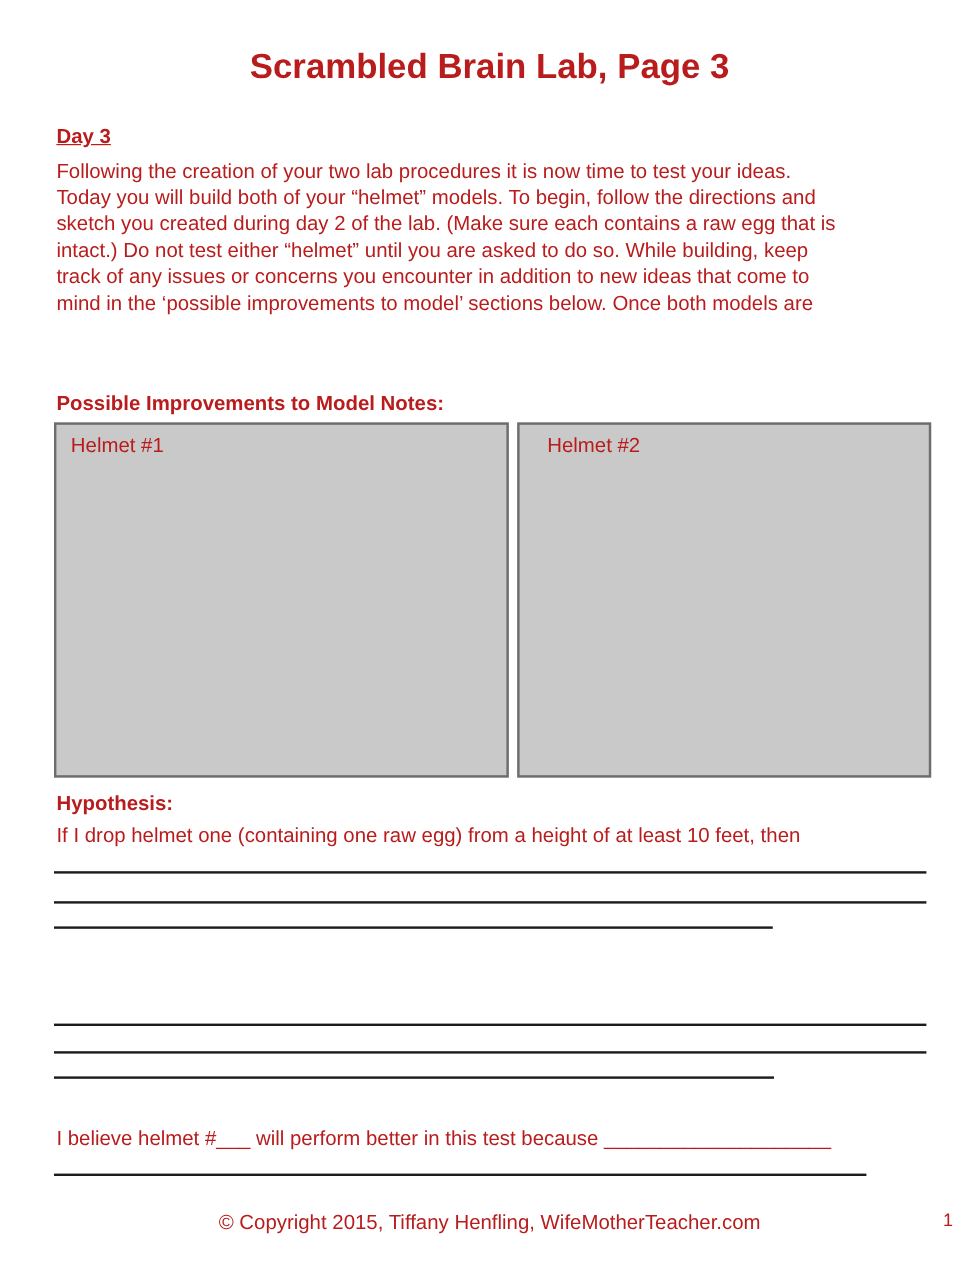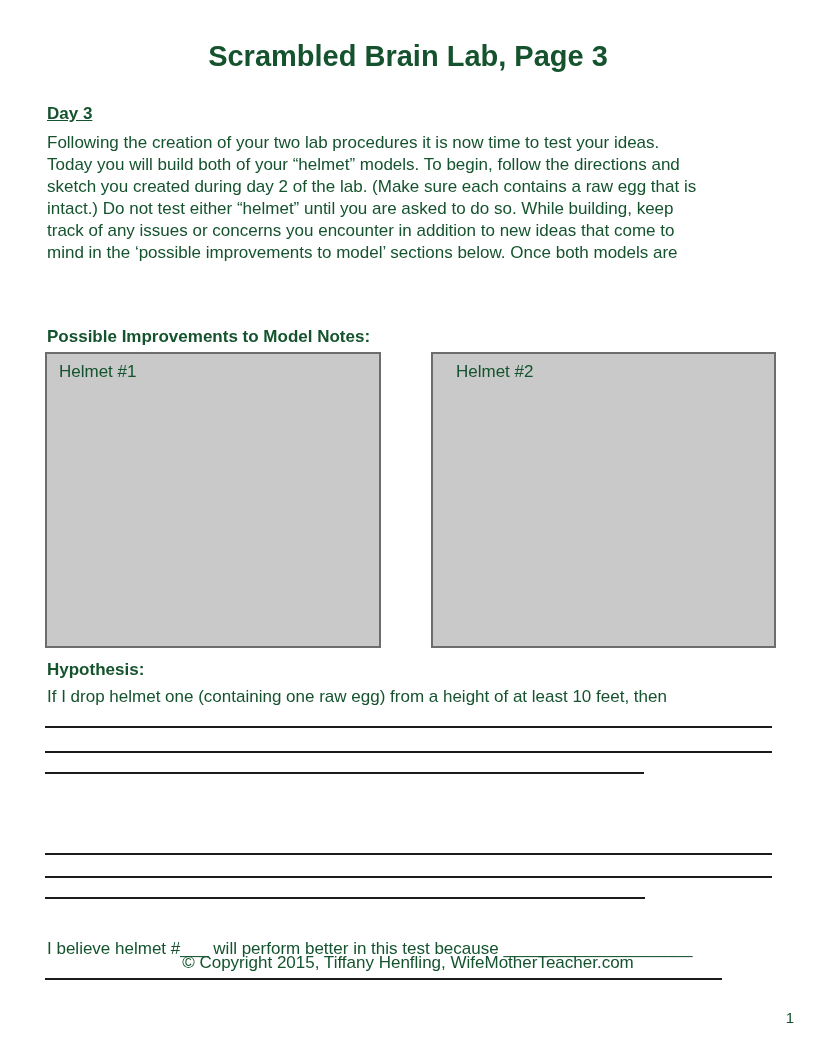--- a/index.html
+++ b/index.html
@@ -6,21 +6,21 @@
     margin: 0;
     padding: 0;
     background: #ffffff;
   }
   .page {
     position: relative;
     width: 816px;
     height: 1056px;
     background: #ffffff;
     font-family: "Liberation Sans", sans-serif;
-    color: #14532d;
+    color: #b91c1c;
     overflow: hidden;
   }
   .title {
     position: absolute;
     top: 38px;
     left: 0;
     width: 816px;
     margin: 0;
     text-align: center;
     font-size: 29px;
@@ -56,21 +56,21 @@
   }
   .note-box {
     position: absolute;
     top: 352px;
     height: 296px;
     background: #c9c9c9;
     border: 2px solid #6d6d6d;
     box-sizing: border-box;
     font-size: 17px;
   }
-  .note-box.box1 { left: 45px;  width: 336px; }
+  .note-box.box1 { left: 45px;  width: 379px; }
   .note-box.box2 { left: 431px; width: 345px; text-align: right; }
   .box-label {
     position: absolute;
     top: 7px;
     line-height: 22px;
   }
   .box1 .box-label { left: 12px; }
   .box2 .box-label { left: 23px; }
   .hyp-heading {
     position: absolute;
@@ -97,21 +97,21 @@
   }
   .l1a { top: 726px; left: 45px; width: 727px; }
   .l1b { top: 751px; left: 45px; width: 727px; }
   .l1c { top: 772px; left: 45px; width: 599px; }
   .l2a { top: 853px; left: 45px; width: 727px; }
   .l2b { top: 876px; left: 45px; width: 727px; }
   .l2c { top: 897px; left: 45px; width: 600px; }
   .l3a { top: 978px; left: 45px; width: 677px; }
   .footer {
     position: absolute;
-    top: 952px;
+    top: 1008px;
     left: 0;
     width: 816px;
     text-align: center;
     font-size: 17px;
     line-height: 22px;
   }
   .page-number {
     position: absolute;
     top: 1008px;
     left: 780px;

